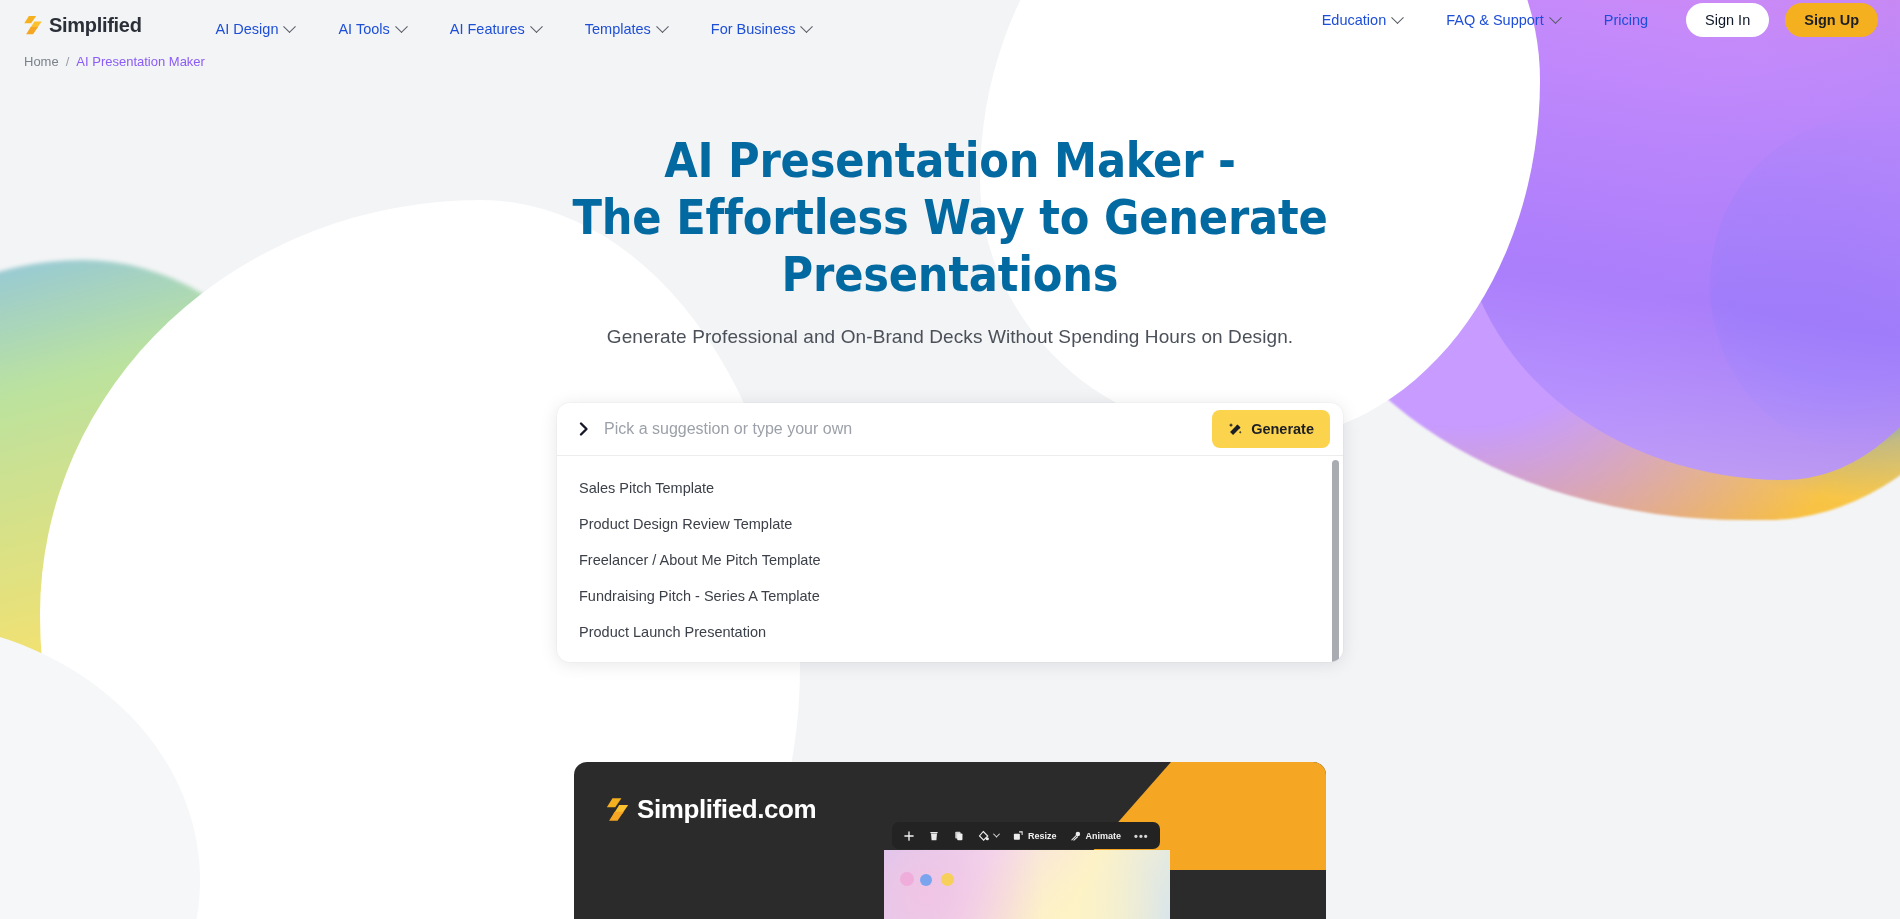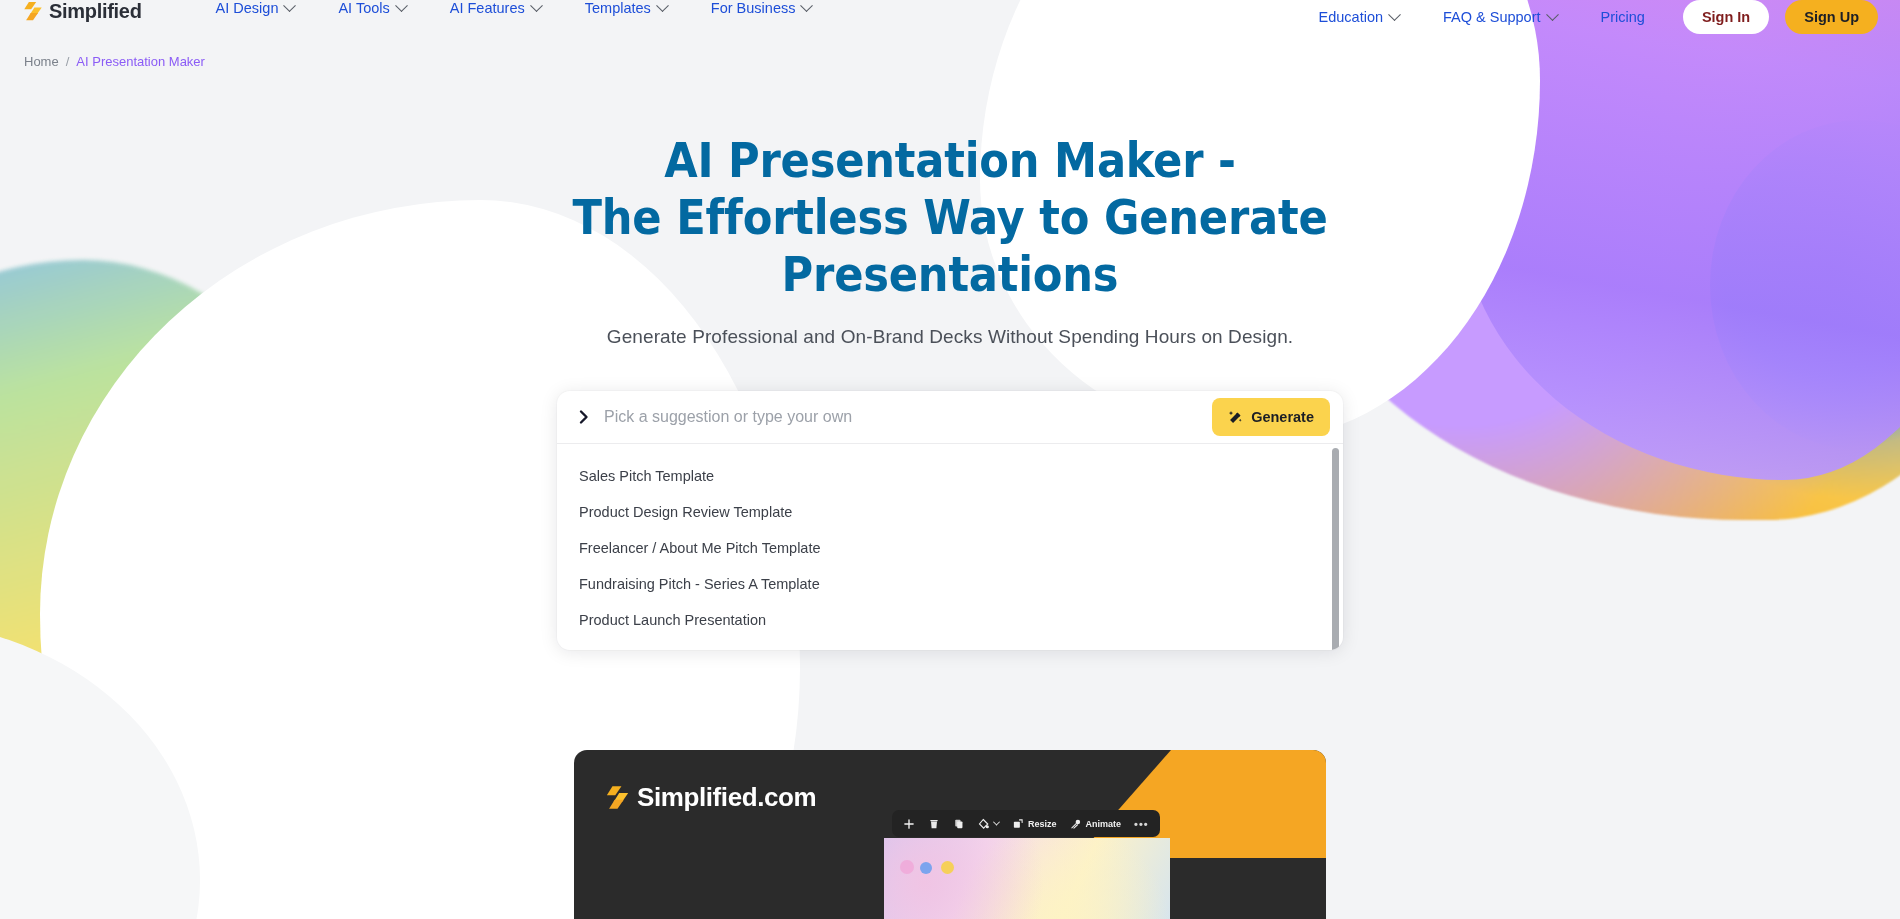--- a/index.html
+++ b/index.html
@@ -102,22 +102,22 @@
     border-radius: 50%;
     background: #f6f7f8;
   }
 
   
   .navbar {
     position: relative;
     z-index: 10;
     height: 43px;
     display: flex;
-    align-items: flex-start;
-    padding: 0 22px;
+    align-items: flex-end;
+    padding: 6px 22px;
     gap: 0;
   }
 
   .brand {
     display: flex;
     align-items: center;
     gap: 5px;
     margin-right: 52px;
     cursor: pointer;
   }
@@ -154,23 +154,23 @@
 
   .nav-right {
     margin-left: auto;
     display: flex;
     align-items: center;
     gap: 0;
   }
 
   .btn-signin {
     background: #ffffff;
-    color: #7f1d1d;
+    color: #0f172a;
     font-size: 14.5px;
-    font-weight: bold;
+    font-weight: normal;
     border: none;
     border-radius: 20px;
     padding: 9px 19px;
     margin-left: 16px;
     cursor: pointer;
     font-family: inherit;
   }
 
   .btn-signup {
     background: #f5b01f;
@@ -224,21 +224,21 @@
     font-size: 19px;
     color: #4b5059;
     letter-spacing: .1px;
   }
 
   
   .search-wrap {
     position: relative;
     z-index: 6;
     width: 786px;
-    margin: 43px auto 0;
+    margin: 55px auto 0;
   }
 
   .search-card {
     background: #ffffff;
     border-radius: 13px;
     box-shadow: 0 2px 18px rgba(17, 20, 28, .10), 0 0 0 1px rgba(0,0,0,.02);
     overflow: hidden;
   }
 
   .search-bar {

